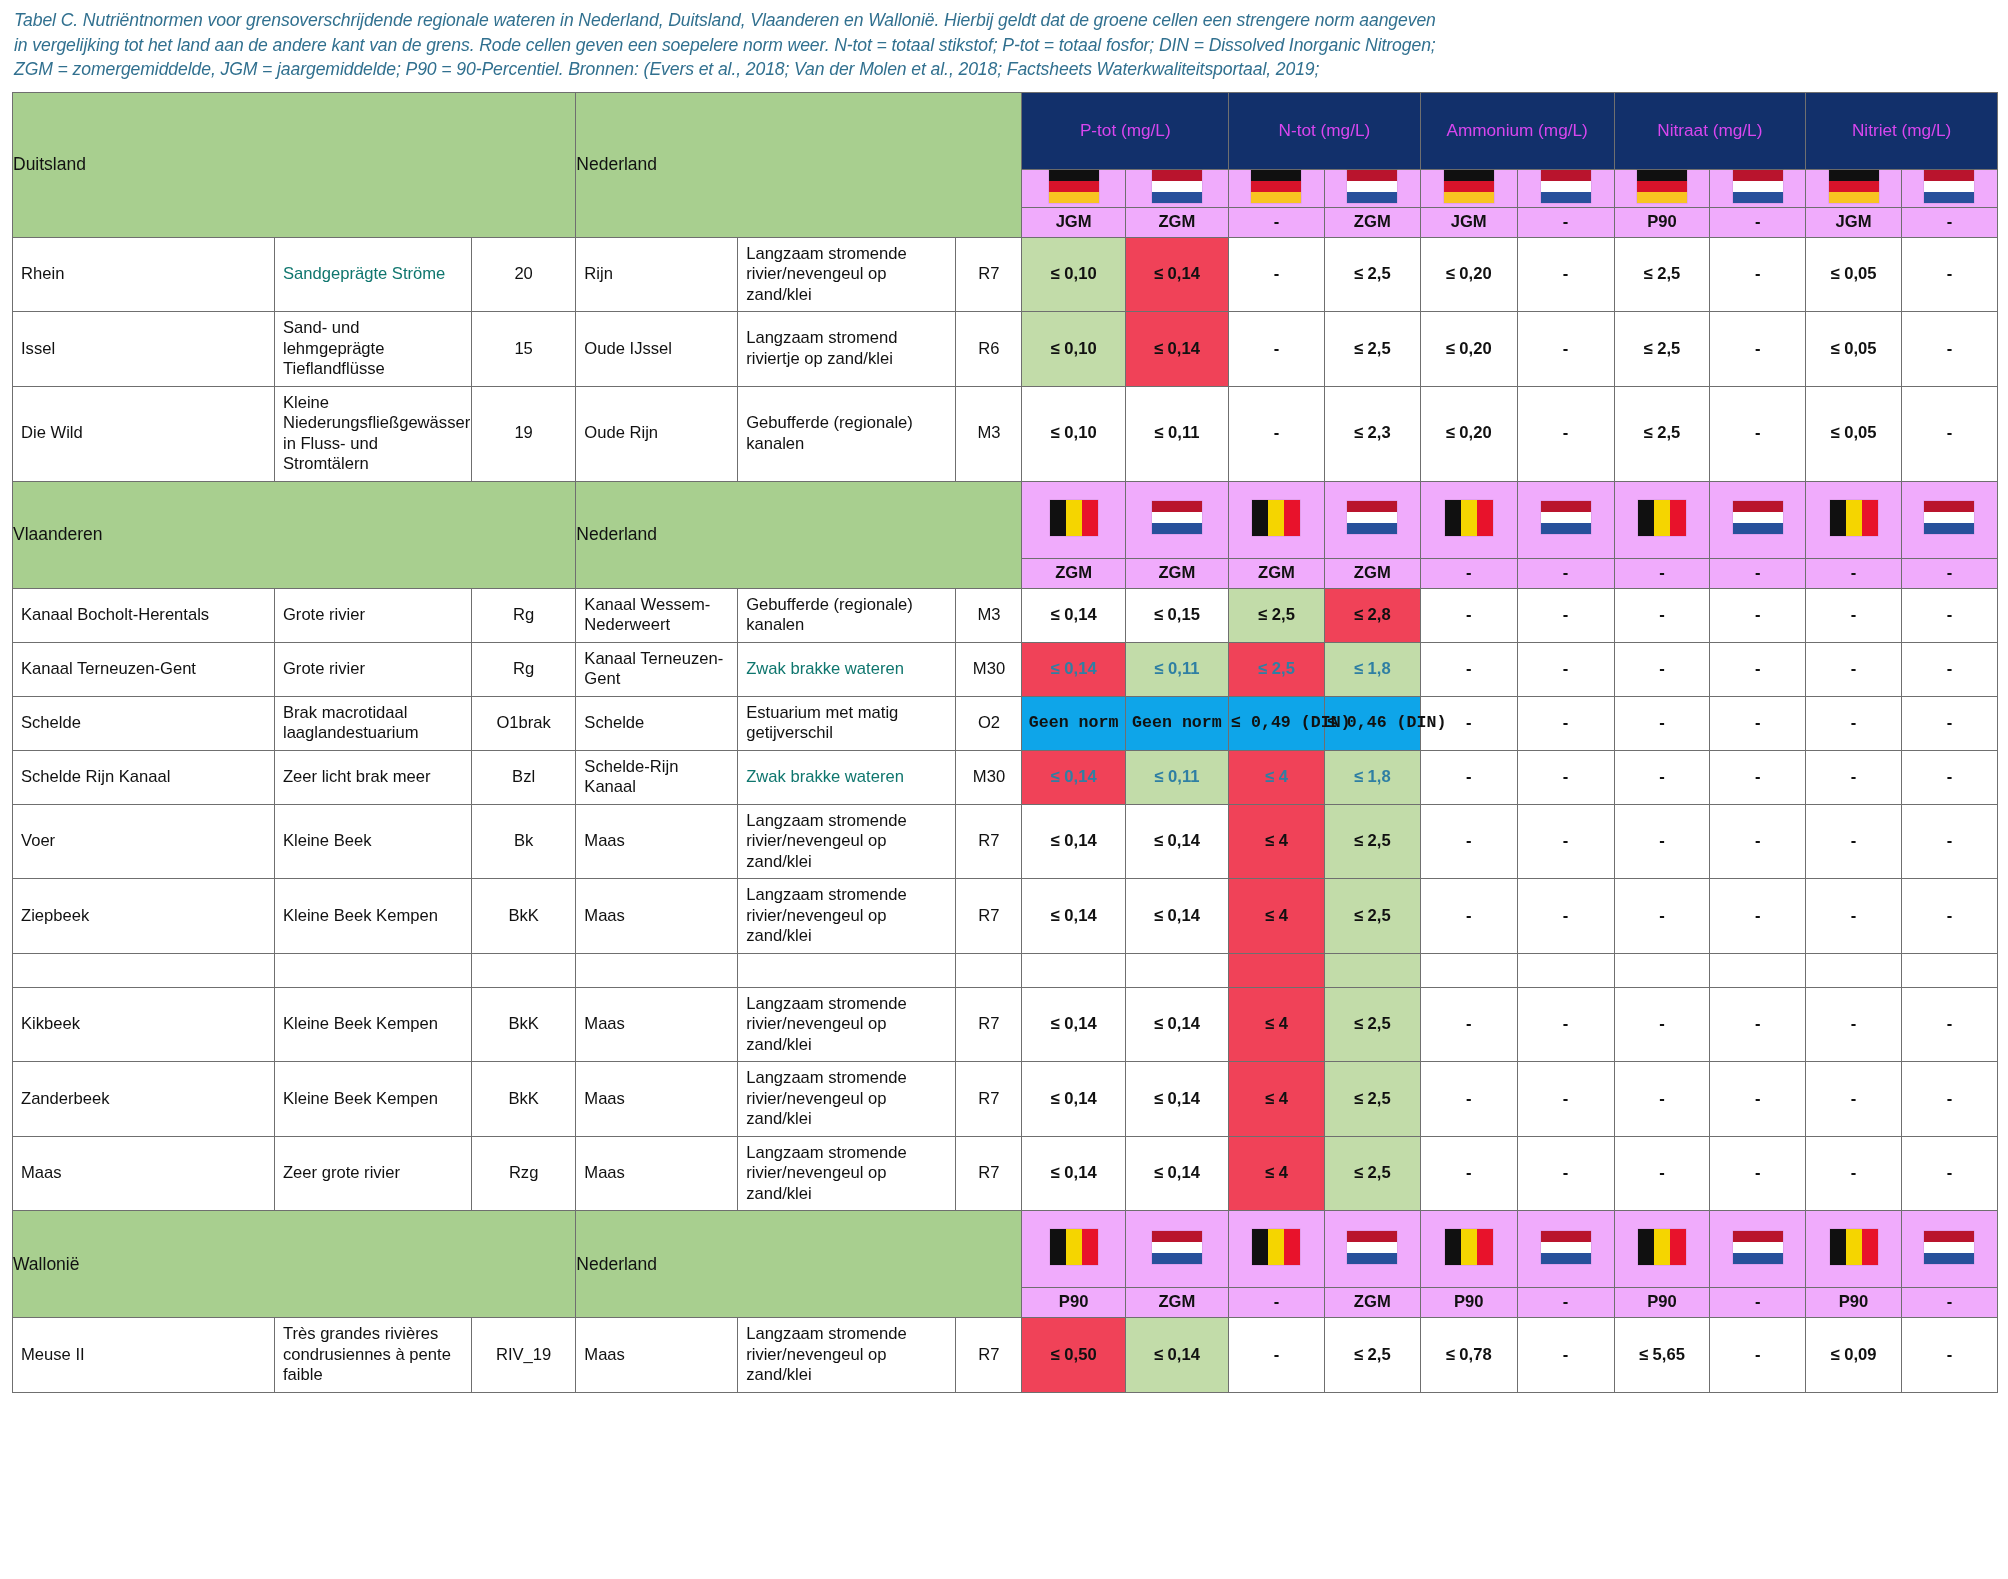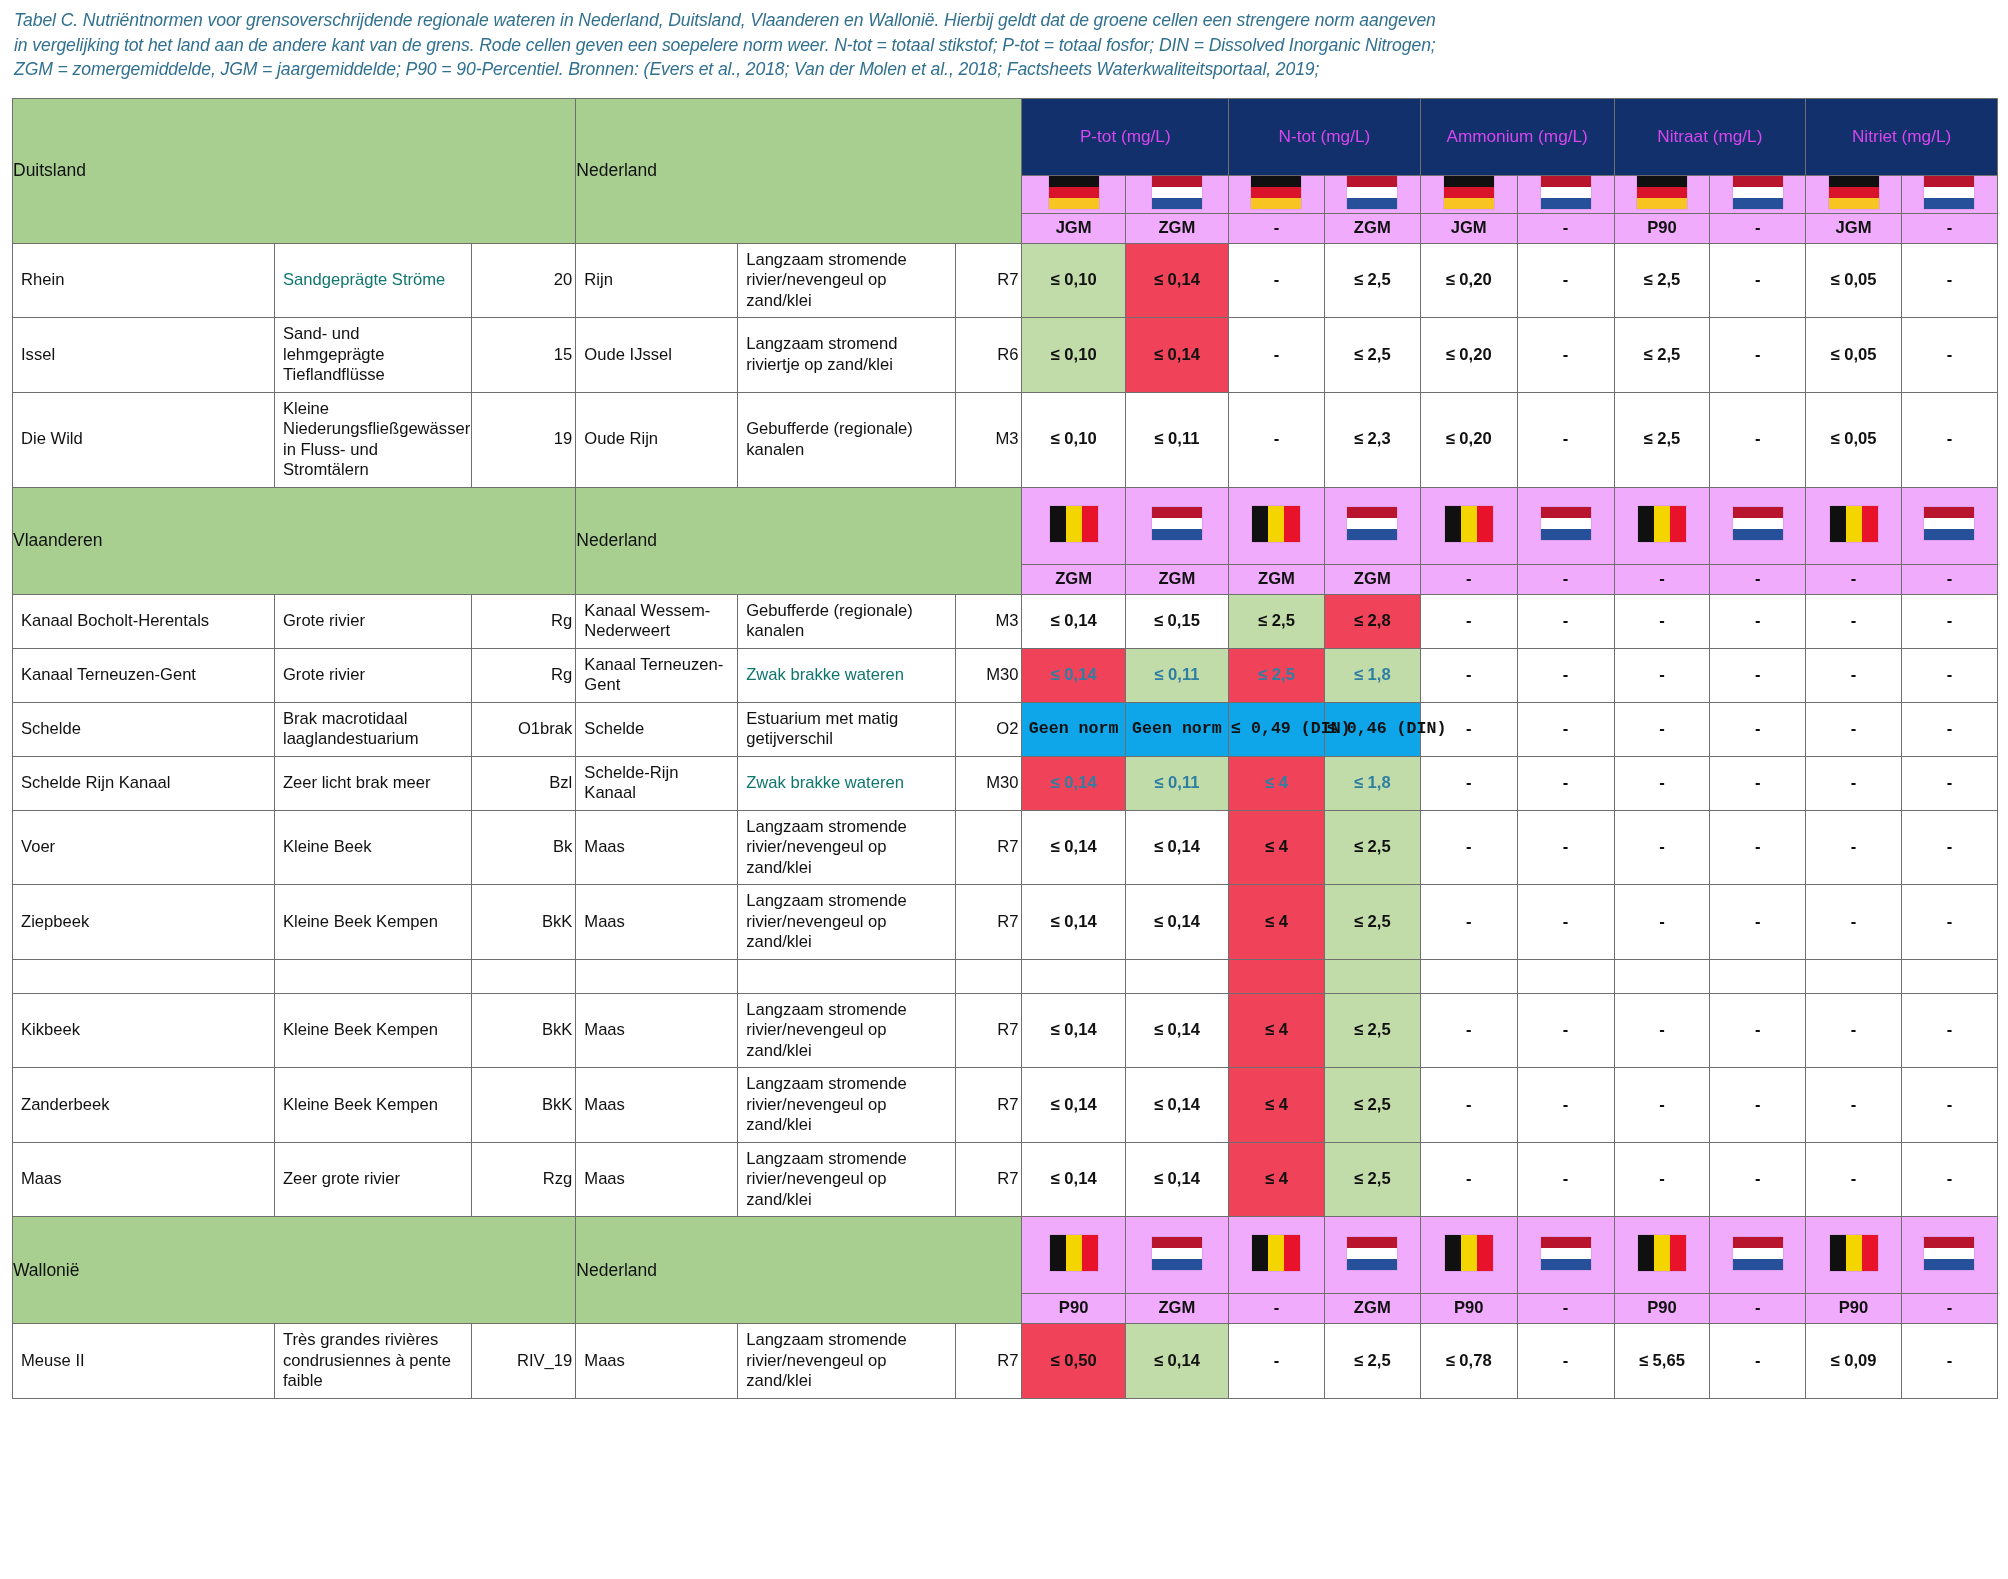--- a/index.html
+++ b/index.html
@@ -16,21 +16,21 @@
     padding:0;
     box-sizing:border-box;
   }
   
   .caption{
     font-family:"Liberation Sans", sans-serif;
     font-style:italic;
     font-size:17.6px;
     line-height:24.5px;
     color:#31708f;
-    padding:8px 14px 16px 14px;
+    padding:8px 14px 10px 14px;
     letter-spacing:-0.1px;
     border-radius:8px;
   }
   .caption div{white-space:pre-wrap;}
 
   
   table.nt{
     border-collapse:collapse;
     table-layout:fixed;
     width:1986px;
@@ -42,21 +42,21 @@
     padding:0;
     vertical-align:middle;
     font-weight:normal;
   }
   .cell{
     padding:6px 8px;
     line-height:20.5px;
     color:#111;
     font-size:16.6px;
   }
-  .cell.ctr{text-align:right;padding-left:3px;padding-right:3px;}
+  .cell.ctr{text-align:center;padding-left:3px;padding-right:3px;}
   .cell.num{text-align:center;font-weight:bold;font-size:16.6px;padding-left:2px;padding-right:2px;white-space:nowrap;}
   .cell.lnk{color:#0f766e;}
 
   
   tr.sect td{height:76px;}
   td.green{
     background:#a8cf8f;
     font-weight:bold;
     font-size:17.5px;
     color:#111;

